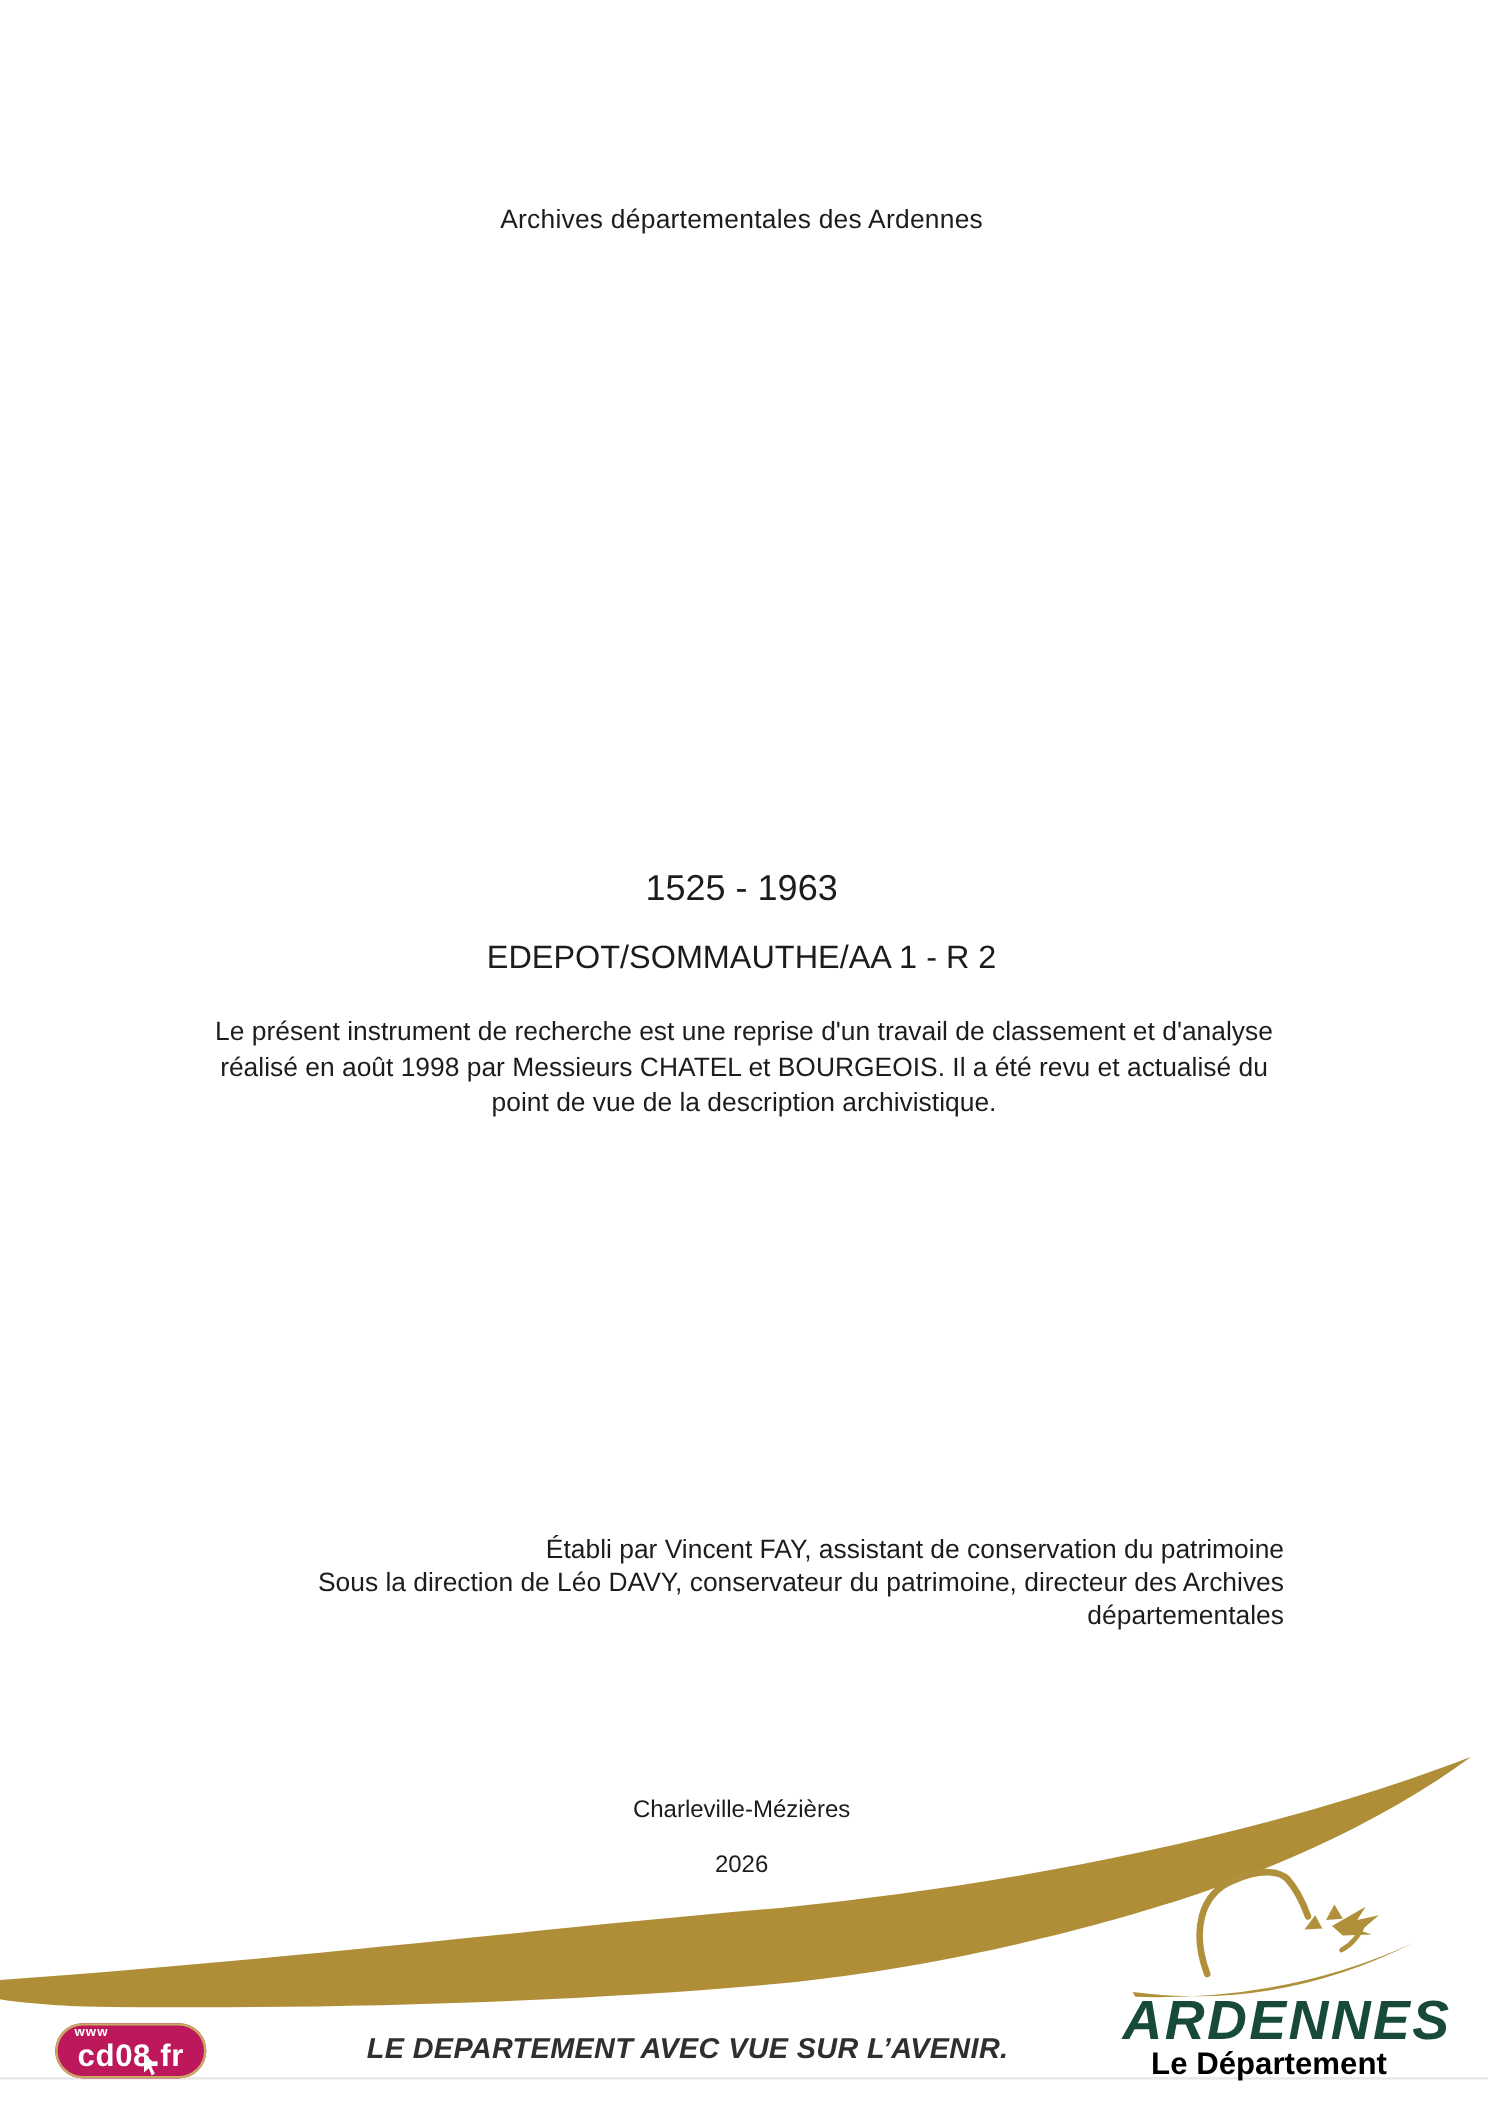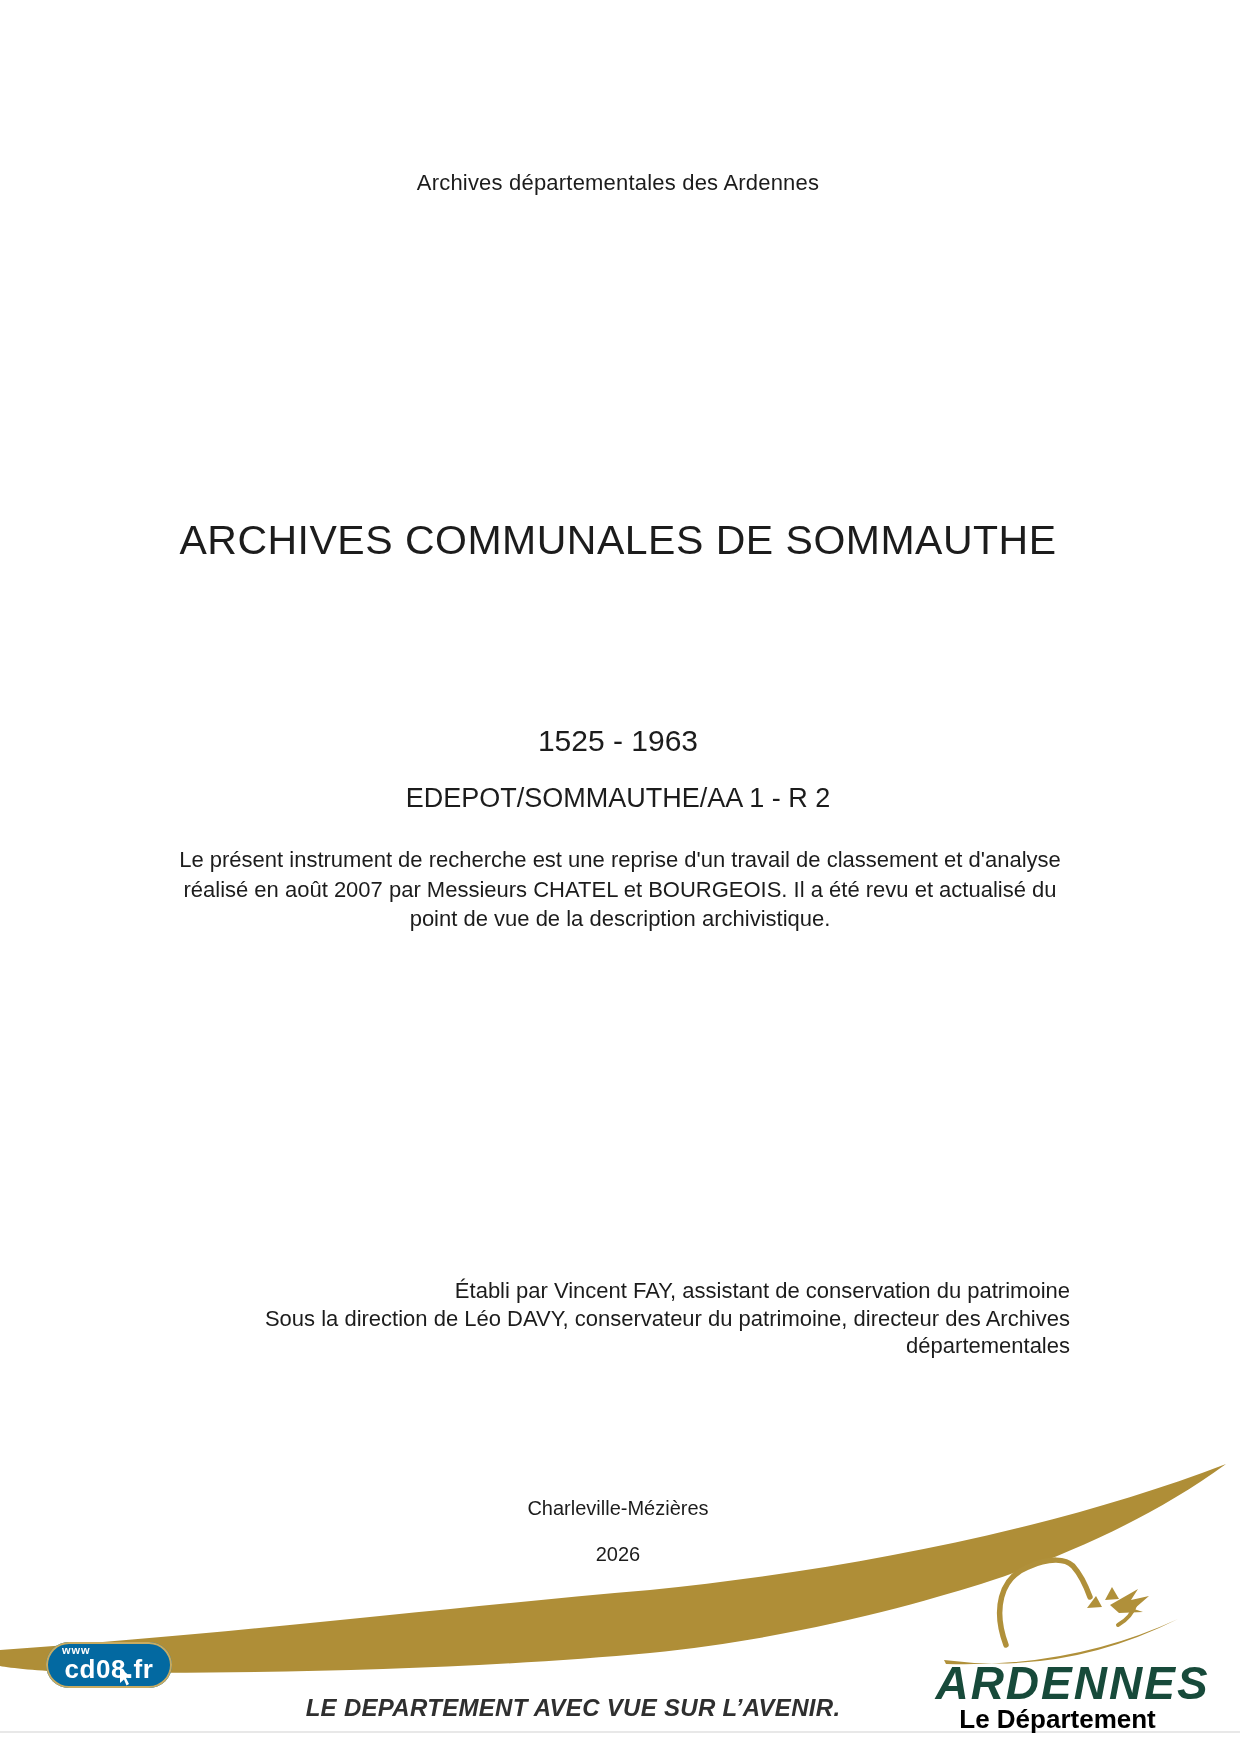--- a/index.html
+++ b/index.html
@@ -41,48 +41,47 @@
     font-size:46px; font-weight:700; font-style:italic;
     color:#174a3a; letter-spacing:2px; line-height:1;
   }
   .brand-sub {
     top:1706px; left:900px; width:315px; text-align:center;
     font-size:26px; font-weight:700; 
     color:#000000; line-height:1;
   }
 
   .cd08-pill {
-    top:1642px; left:46px; width:126px; height:46px;
-    background:#0369a1; border-radius:24px;
+    top:1686px; left:46px; width:126px; height:46px;
+    background:#be185d; border-radius:24px;
     box-shadow:0 0 0 2px #c8ab61 inset;
   }
   .cd08-www {
     position:absolute; top:2px; left:16px;
     font-size:11px; font-weight:700; color:#ffffff; letter-spacing:1px;
   }
   .cd08-label {
     position:absolute; top:12px; left:0; width:126px; text-align:center;
     font-size:26px; font-weight:700; color:#ffffff; letter-spacing:0.5px;
   }
   .cd08-cursor { position:absolute; top:26px; left:74px; width:14px; height:18px; }
 </style>
 </head>
 <body>
 
 <div class="page">
 
   <div class="abs centered institution">Archives départementales des Ardennes</div>
 
-  <div class="abs centered main-title">ARCHIVES COMMUNALES DE SOMMAUTHE</div>
 
   <div class="abs centered date-range">1525 - 1963</div>
 
   <div class="abs centered reference">EDEPOT/SOMMAUTHE/AA 1 - R 2</div>
 
-  <div class="abs description">Le présent instrument de recherche est une reprise d'un travail de classement et d'analyse réalisé en août 2007 par Messieurs CHATEL et BOURGEOIS. Il a été revu et actualisé du point de vue de la description archivistique.</div>
+  <div class="abs description">Le présent instrument de recherche est une reprise d'un travail de classement et d'analyse réalisé en août 1998 par Messieurs CHATEL et BOURGEOIS. Il a été revu et actualisé du point de vue de la description archivistique.</div>
 
   <div class="abs credits">
     <div>Établi par Vincent FAY, assistant de conservation du patrimoine</div>
     <div>Sous la direction de Léo DAVY, conservateur du patrimoine, directeur des Archives départementales</div>
   </div>
 
   <div class="abs centered place">Charleville-Mézières</div>
 
   <div class="abs centered year">2026</div>
 

